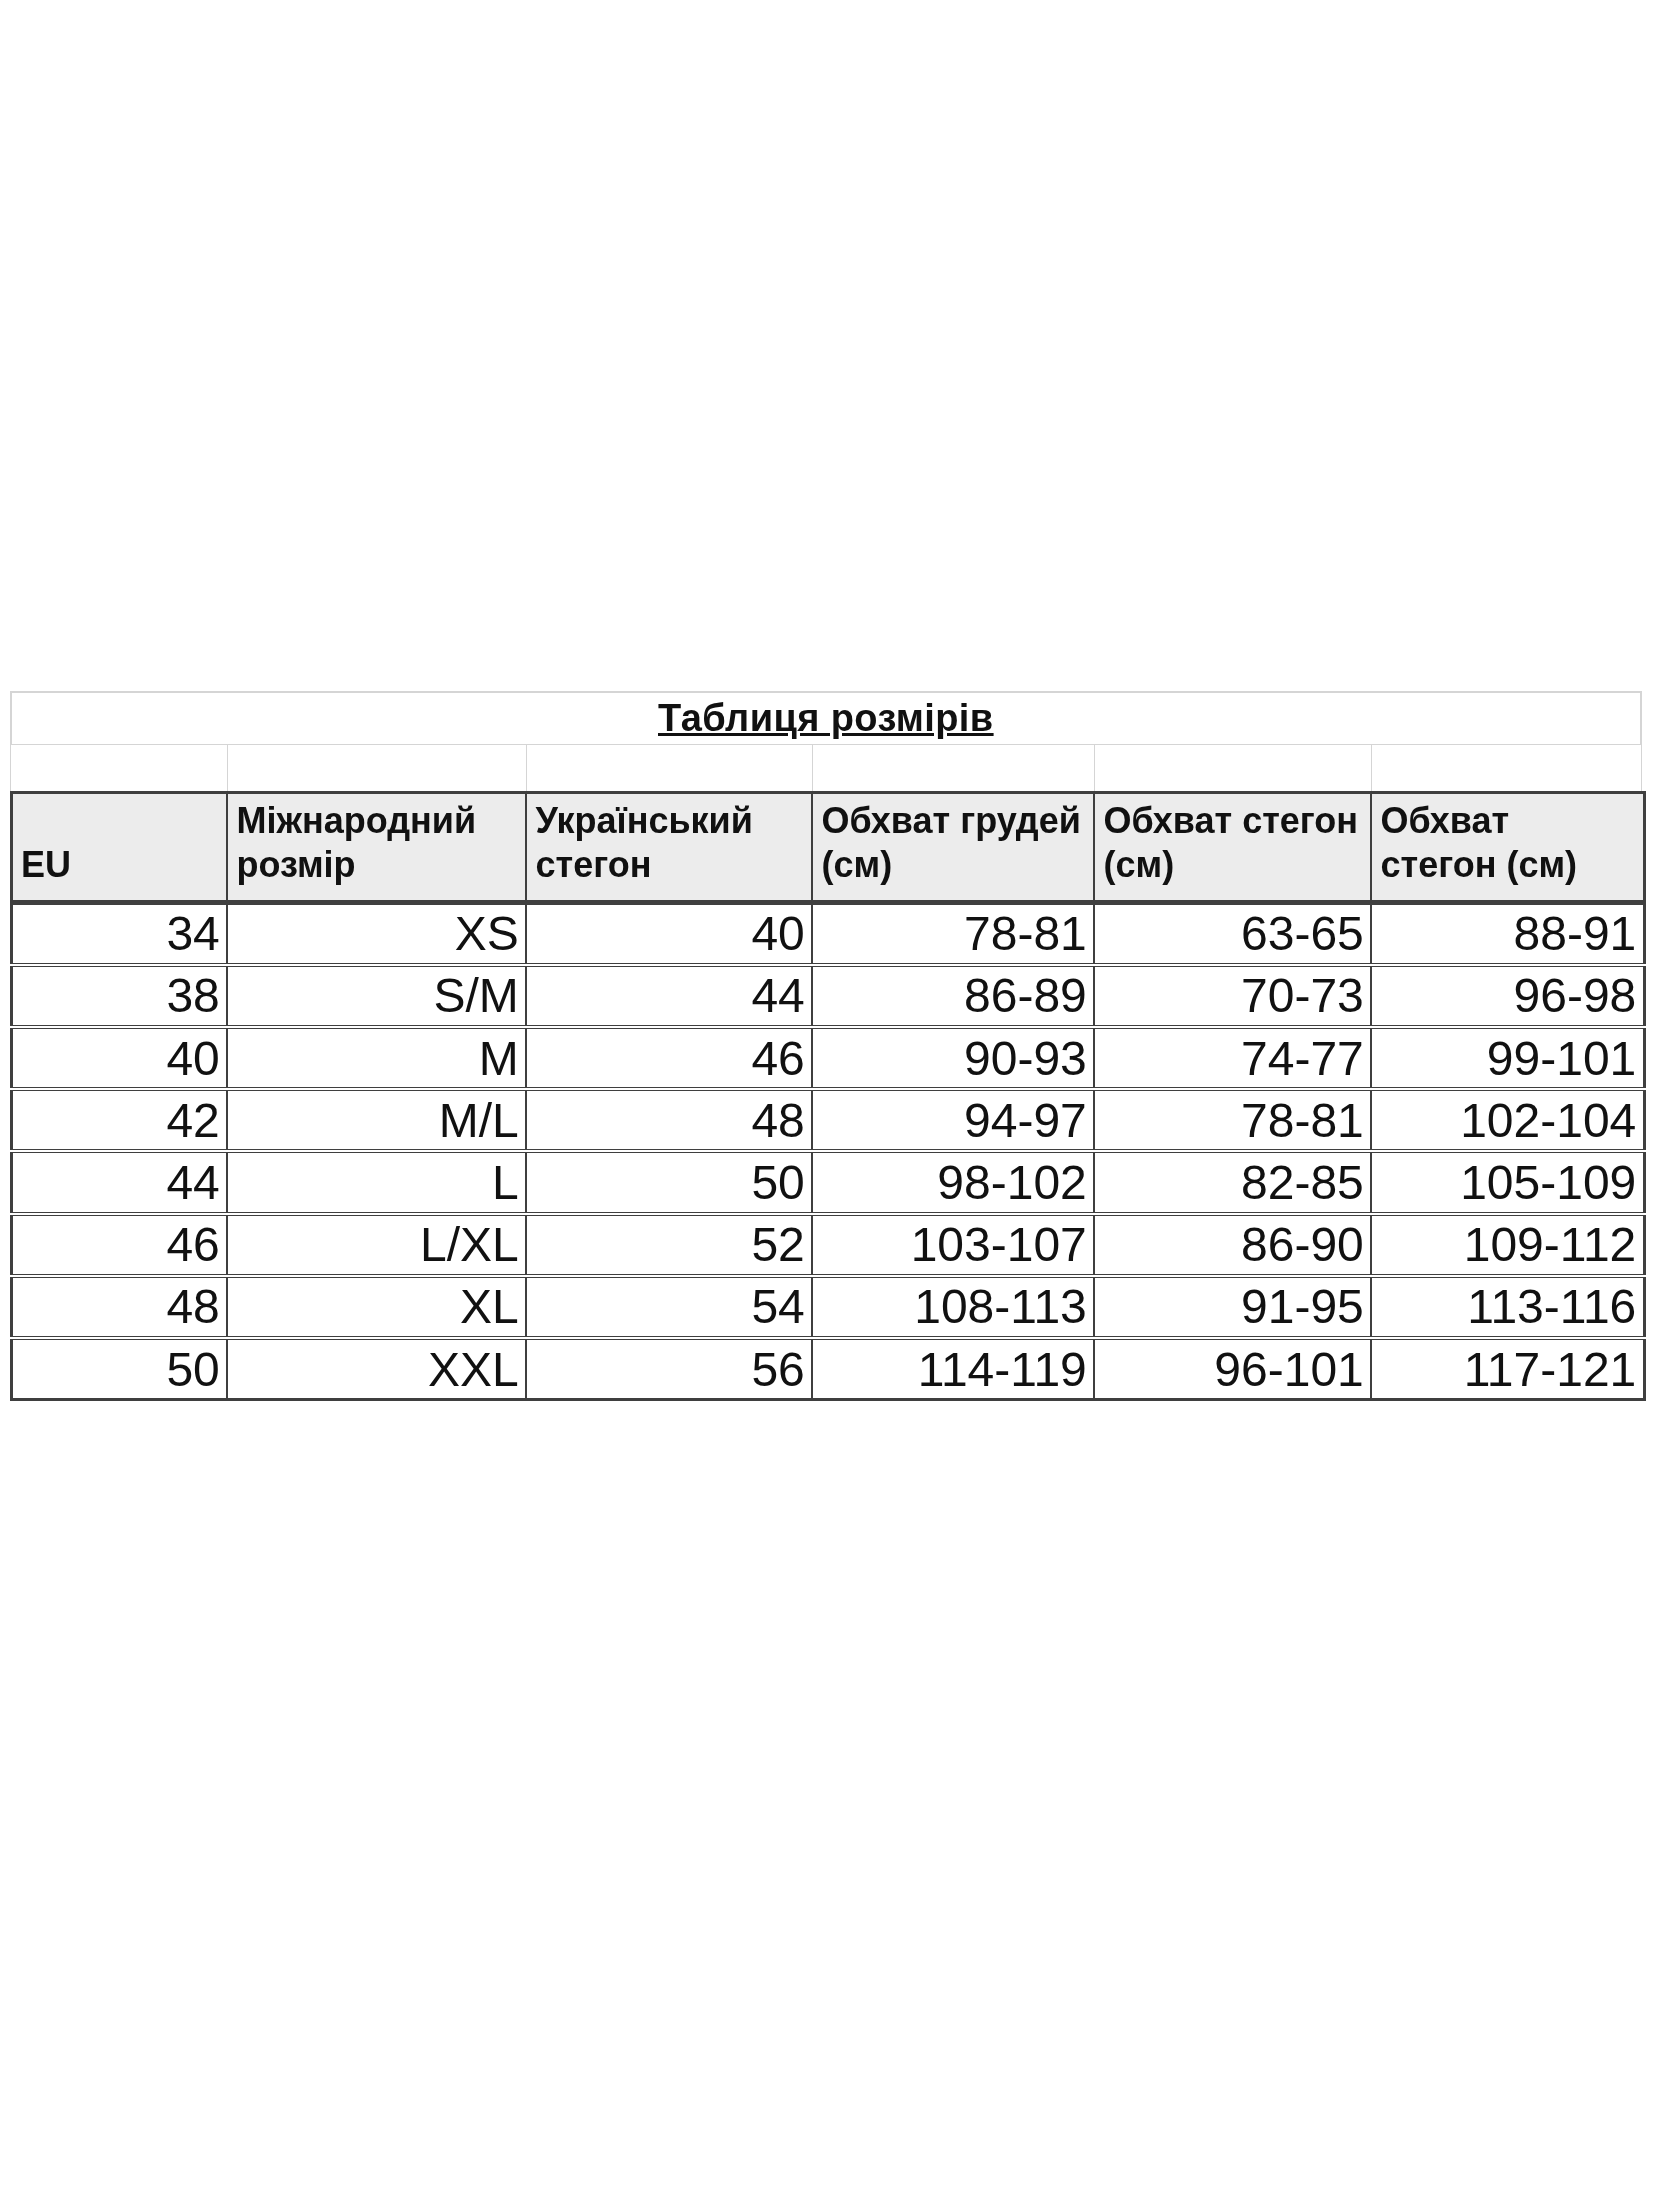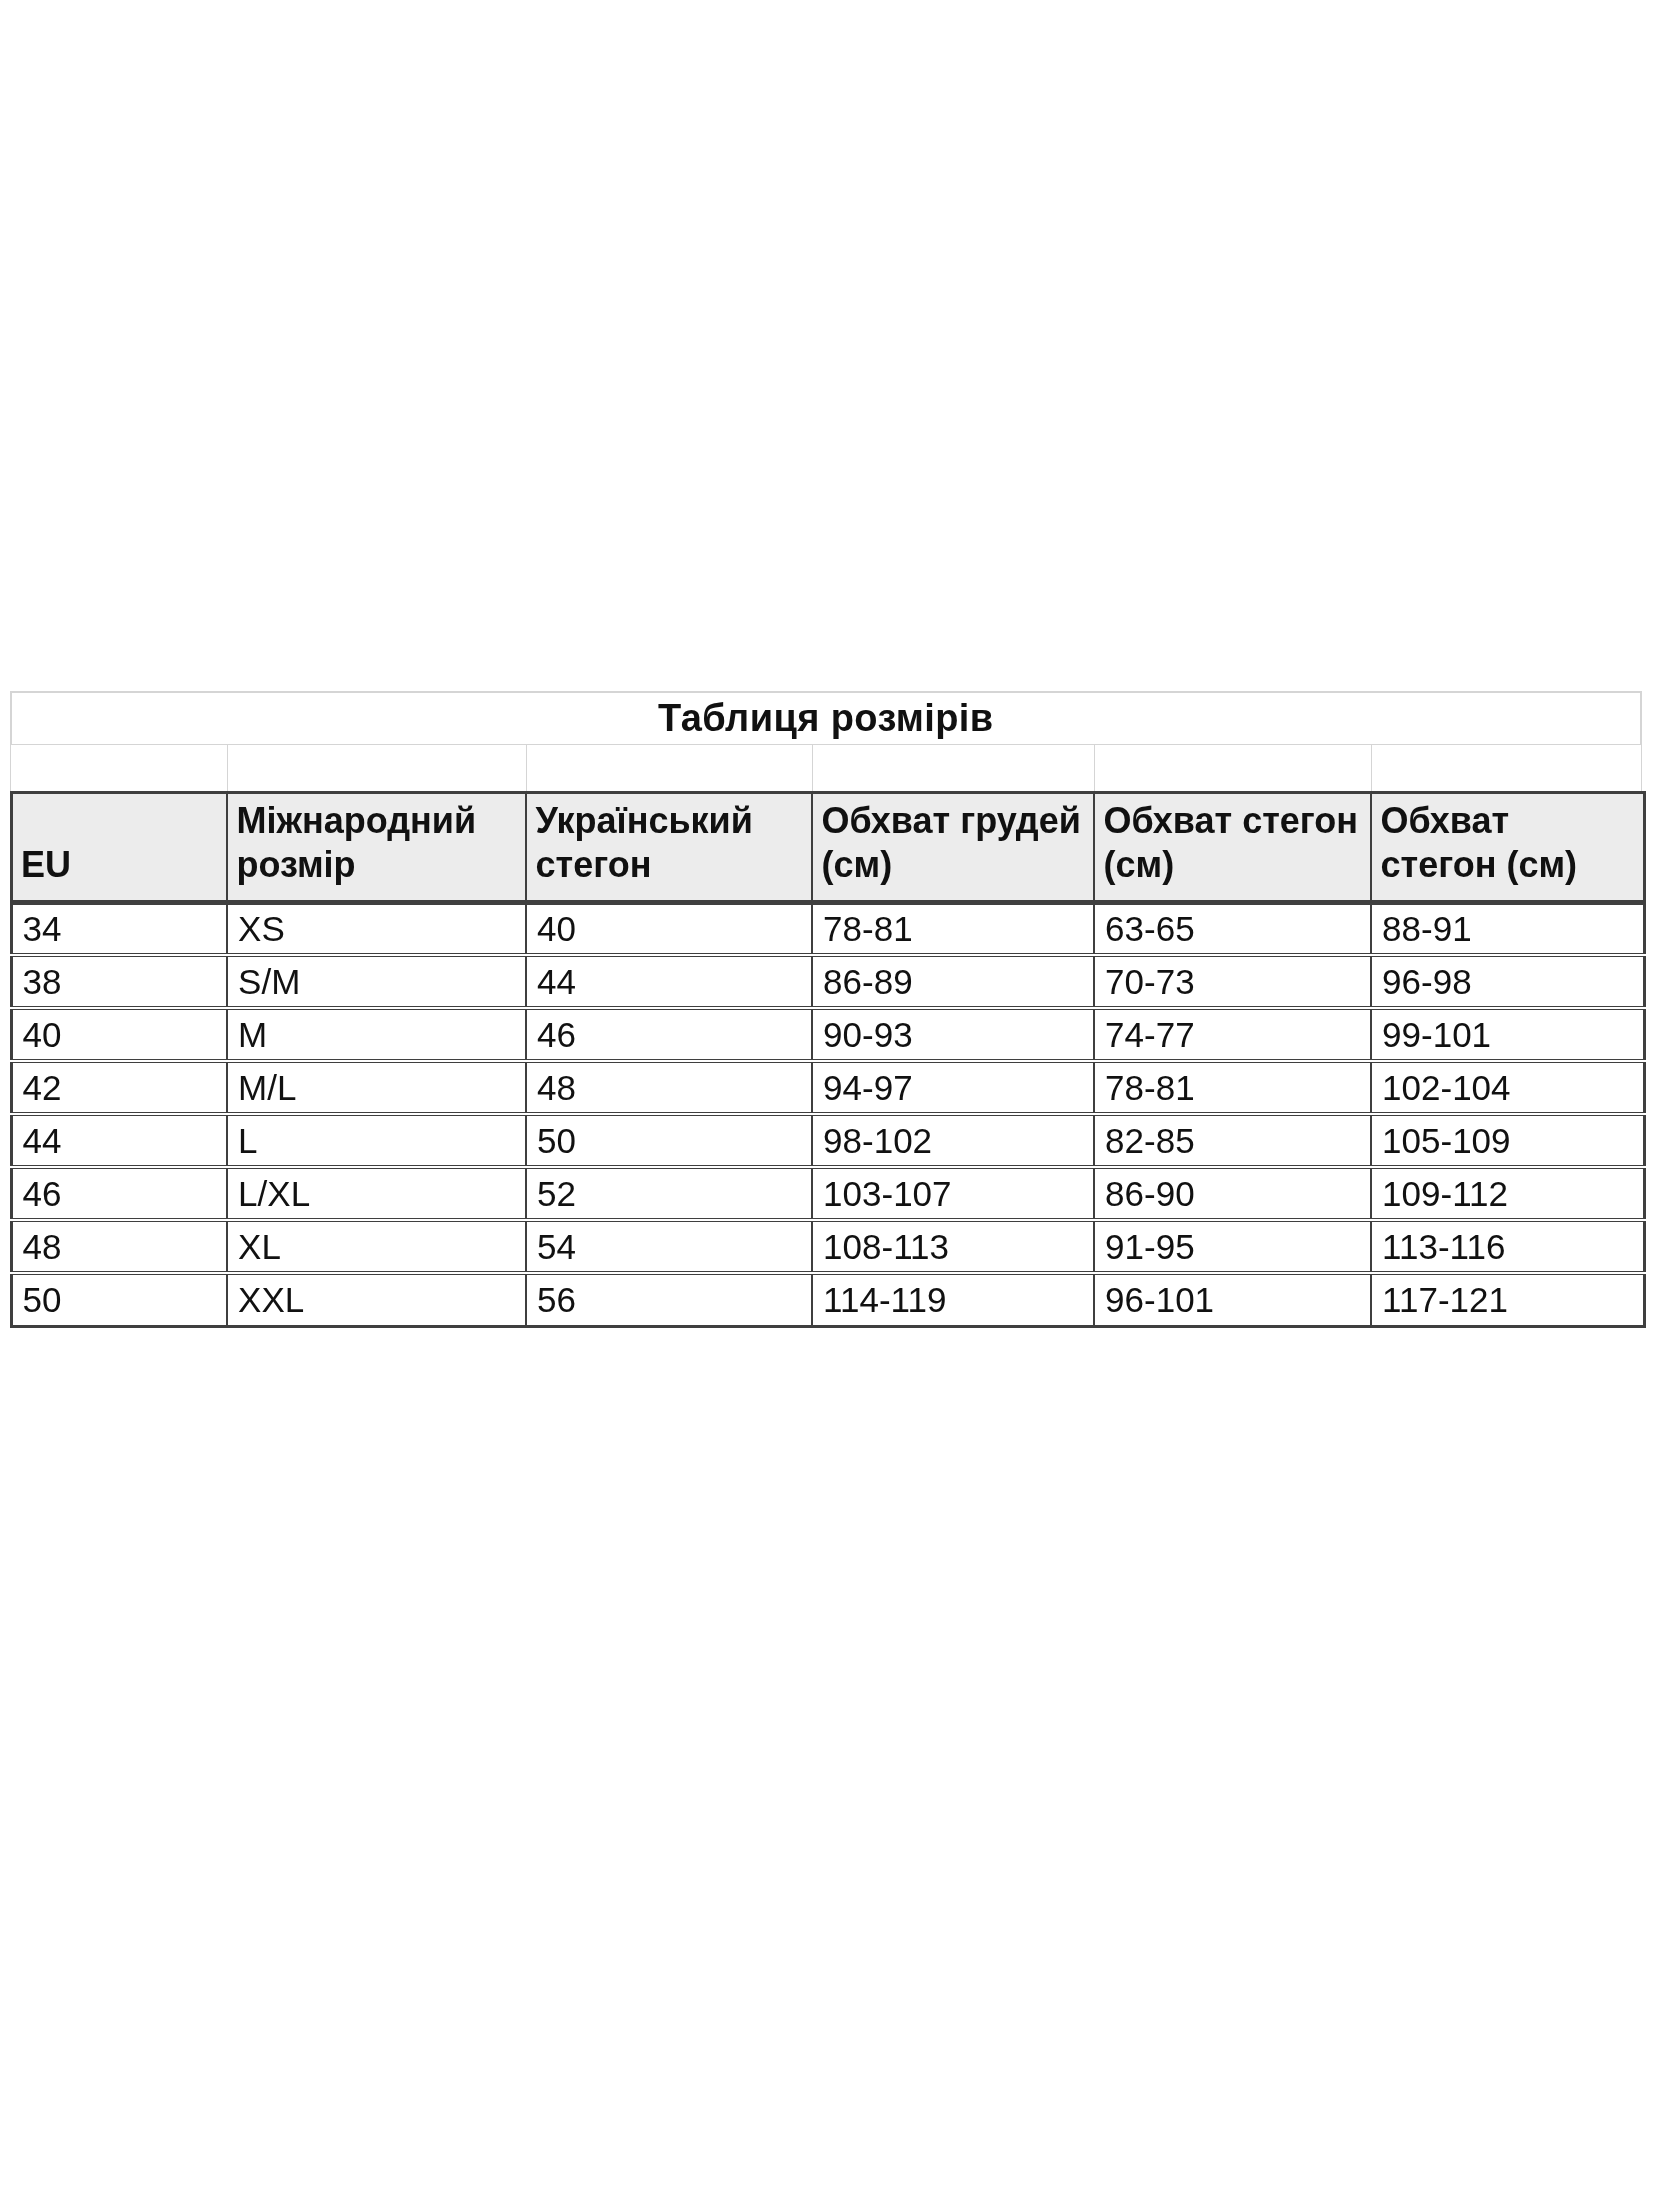--- a/index.html
+++ b/index.html
@@ -22,20 +22,21 @@
   .title-row {
     box-sizing: border-box;
     width: 1632px;
     height: 54px;
     border: 2.5px solid #d5d5d5;
     border-bottom: 1.6px solid #d5d5d5;
     display: flex;
     align-items: center;
     justify-content: center;
     background: #ffffff;
+    text-decoration: underline;
   }
   .title-row .title-text {
     font-size: 38px;
     font-weight: bold;
     letter-spacing: 0.4px;
   }
   
   .spacer-row {
     box-sizing: border-box;
     width: 1632px;
@@ -69,23 +70,23 @@
     text-align: left;
     vertical-align: bottom;
     padding: 4.9px 8.2px 13px 8.2px;
     line-height: 1.22;
   }
   table.size-table td {
     box-sizing: border-box;
     border-left: 2.5px solid #3f3f3f;
     border-top: 4.9px double #3f3f3f;
     height: 53px;
-    font-size: 35px;
+    font-size: 48px;
     font-weight: normal;
-    text-align: left;
+    text-align: right;
     vertical-align: middle;
     padding: 1.6px 6.5px 1.6px 9.8px;
     background: #ffffff;
     white-space: nowrap;
     overflow: hidden;
   }
   table.size-table tr td:first-child,
   table.size-table tr th:first-child { border-left: none; }
   table.size-table tbody tr:first-child td { border-top: none; }
 </style>

